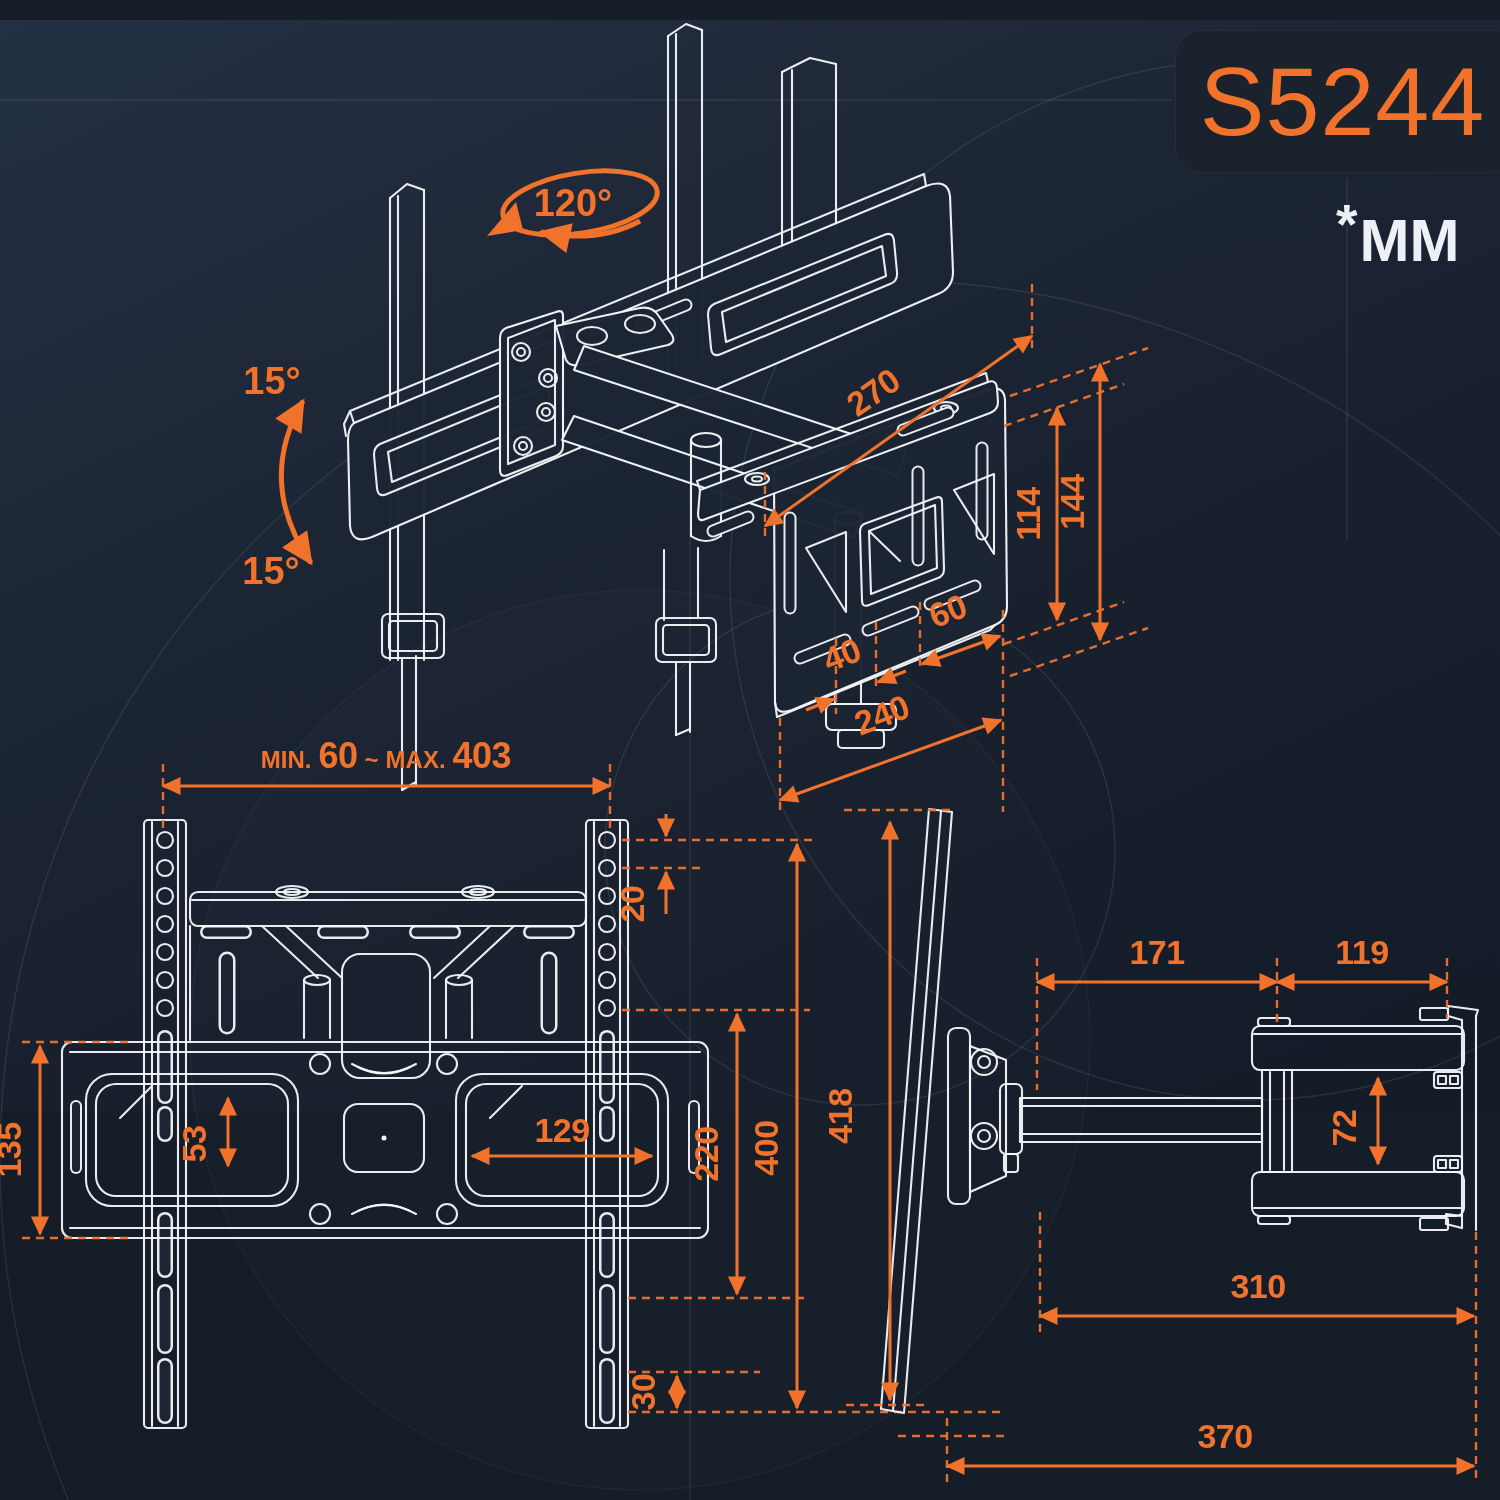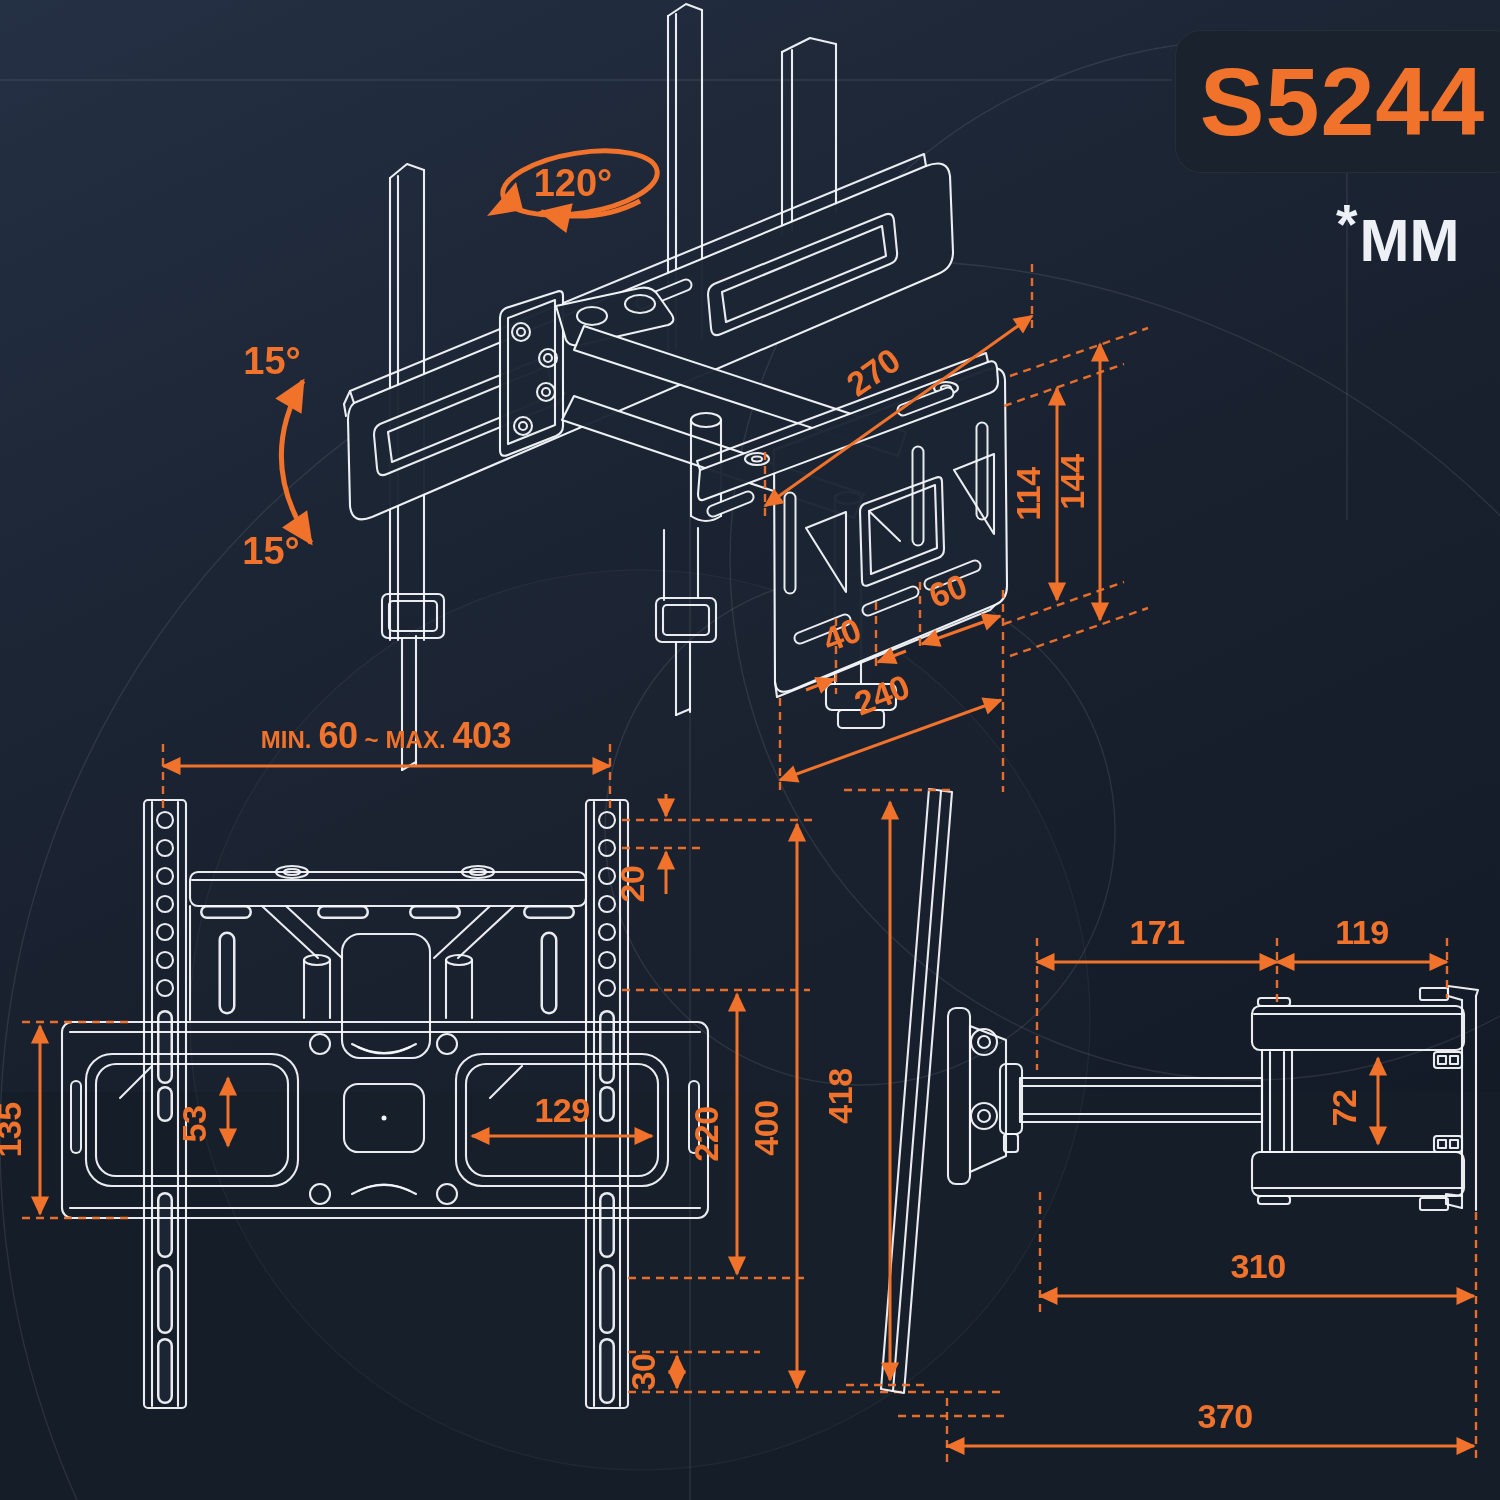--- a/index.html
+++ b/index.html
@@ -1,23 +1,23 @@
 <!DOCTYPE html>
 <html><head>
 <meta charset="utf-8">
 <style>
   html,body{margin:0;padding:0;width:1500px;height:1500px;overflow:hidden;background:#151d29;}
   body{position:relative;font-family:"Liberation Sans",sans-serif;}
   .stage{position:absolute;inset:0;width:1500px;height:1092px;
-         background:linear-gradient(155deg,#243044 0%,#1c2534 38%,#18202e 62%,#131b27 100%);}
+         background:linear-gradient(155deg,#243044 0%,#1c2534 38%,#18202e 62%,#131b27 100%);margin-top:20px;}
   svg{position:absolute;left:0;top:0;}
   .badge{position:absolute;left:1175px;top:30px;width:345px;height:143px;
          background:#1a222d;border:1px solid rgba(255,255,255,0.05);border-radius:26px;
          display:flex;align-items:center;justify-content:center;padding-right:10px;box-sizing:border-box;}
-  .badge span{font-size:97px;font-weight:bold;letter-spacing:1px;color:#F1722B;}
+  .badge span{font-size:97px;font-weight:normal;letter-spacing:1px;color:#F1722B;}
   .unit-note{position:absolute;left:1336px;top:206px;color:#EDF1F6;font-size:60px;font-weight:700;}
   .unit-note .star{display:inline-block;position:relative;top:-0.32em;font-size:0.92em;margin-right:2px;}
   
   .w{stroke:#F4F7FA;stroke-width:2.1;fill:none;stroke-linecap:round;stroke-linejoin:round;opacity:.95;}
   .wf{stroke:#F4F7FA;stroke-width:2.1;fill:#1b2533;stroke-linejoin:round;opacity:.97;}
   .capO{stroke:#F4F7FA;fill:none;stroke-linecap:round;opacity:.95;}
   .capI{stroke:#1b2533;fill:none;stroke-linecap:round;}
   .d{stroke:#F1722B;stroke-width:2.4;fill:none;stroke-dasharray:8 6;opacity:.95;}
   .a{stroke:#F1722B;stroke-width:3;fill:none;}
   .a5{stroke:#F1722B;stroke-width:5;fill:none;}

